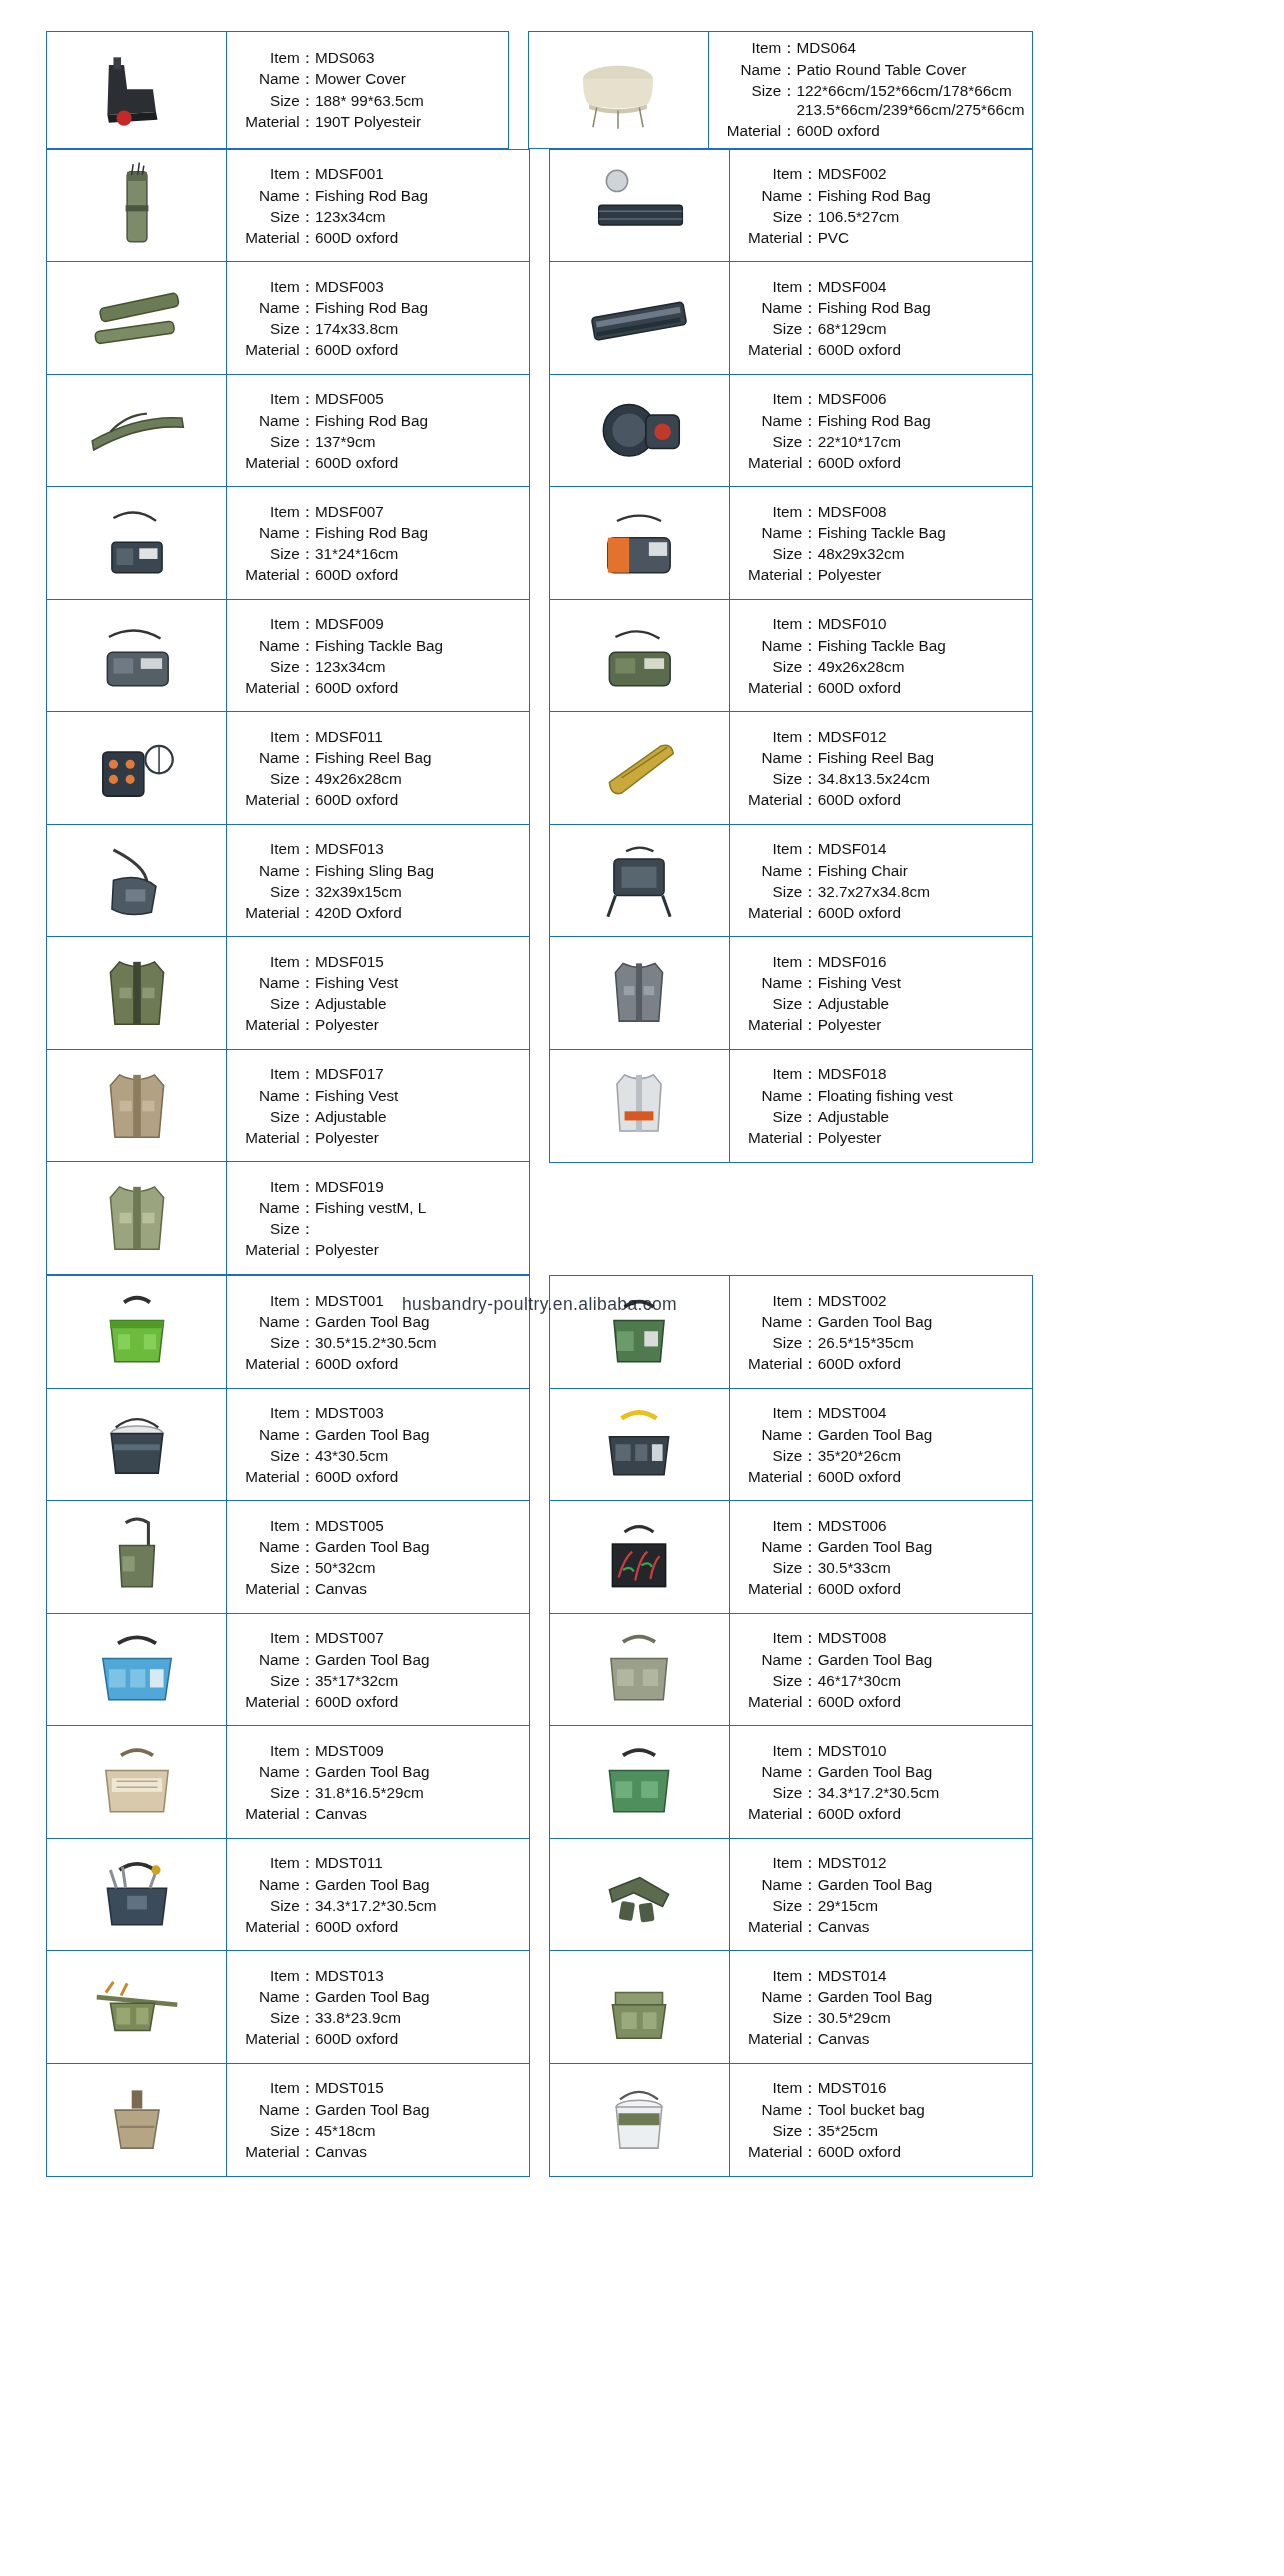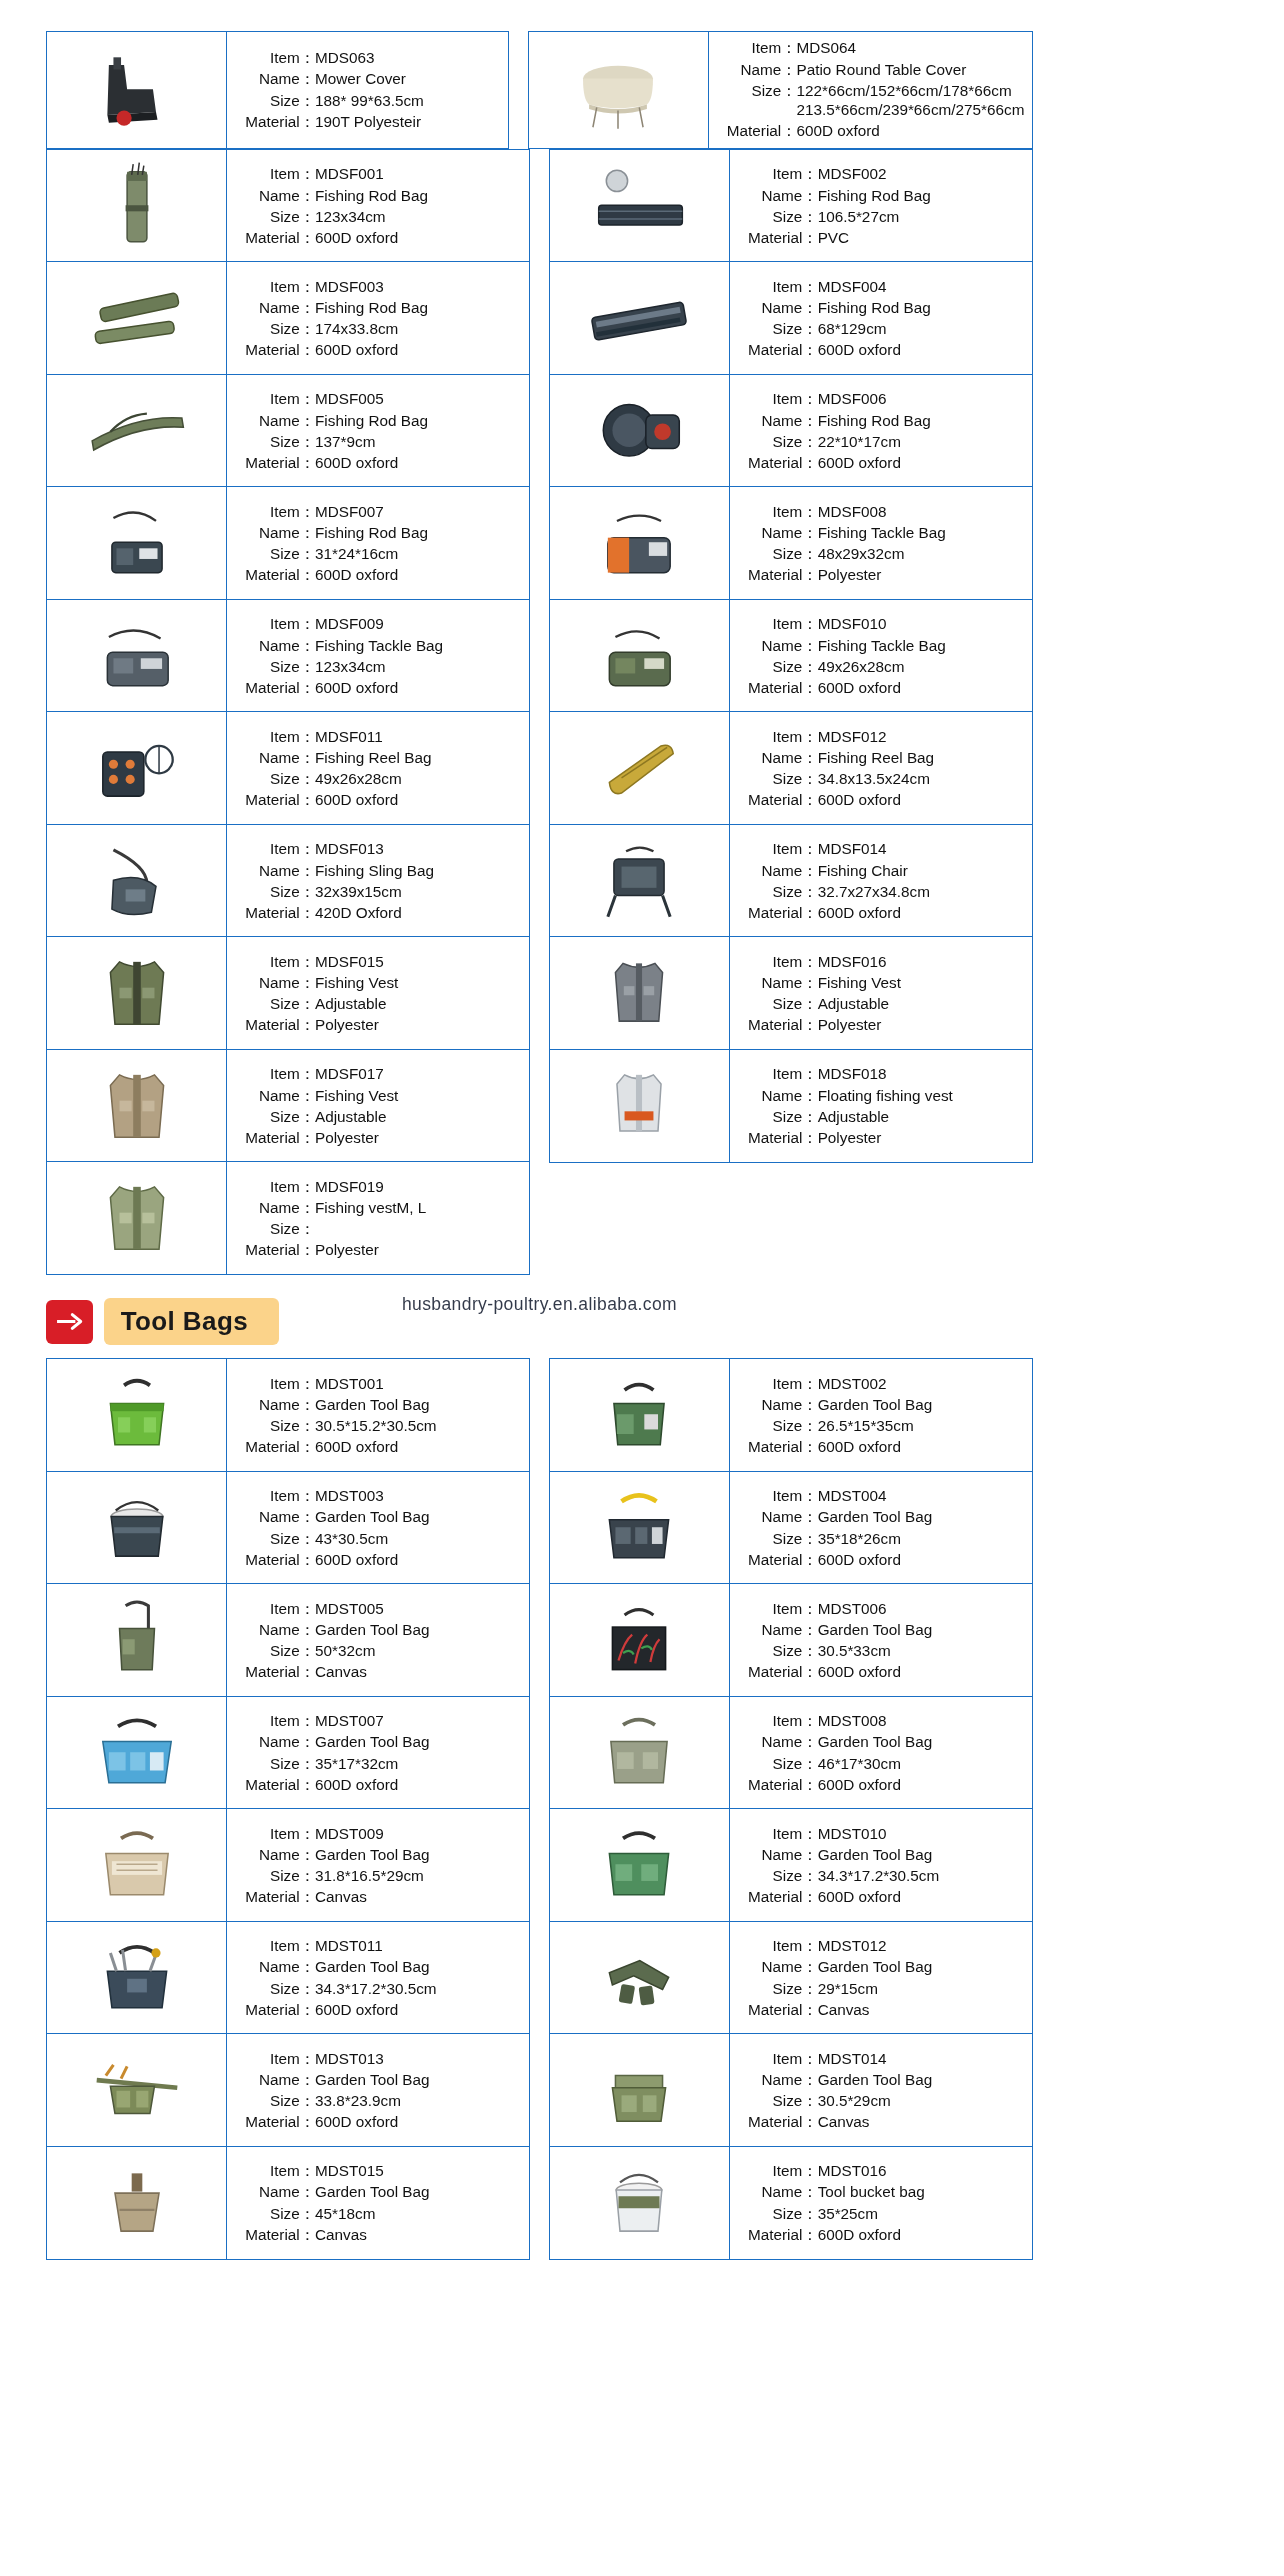--- a/index.html
+++ b/index.html
@@ -880,29 +880,20 @@
     <td class="colon">：</td>
     <td class="val">Polyester</td>
   </tr>
       </tbody>
               </table>
     </div>
   </div>
         </div>
   </div>
       <div class="section">
-    <div class="section-head">
-      <div class="arrow-badge">
-        <svg width="30.5" height="23" viewBox="0 0 40 30">
-              <path d="M4 15 H28" stroke="#fff" stroke-width="4" fill="none"></path>
-              <path d="M24 6 L35 15 L24 24" stroke="#fff" stroke-width="4" fill="none" stroke-linejoin="round" stroke-linecap="round"></path>
-            </svg>
-      </div>
-      <div class="section-title">Tool Bags</div>
-    </div>
     <div class="grid">
           <div class="card first-row">
     <div class="card-img">
               <svg class="thumb" viewBox="0 0 150 126">
                 <path d="M58 24 q17 -12 34 0" stroke="#2f2f2f" stroke-width="5" fill="none"></path>
                 <path d="M40 48 h70 l-6 54 h-58 z" fill="#6cbb3c" stroke="#3f7522" stroke-width="2"></path>
                 <rect x="40" y="48" width="70" height="10" fill="#4f9a28"></rect>
                 <rect x="50" y="66" width="16" height="20" fill="#86cf59"></rect>
                 <rect x="84" y="66" width="16" height="20" fill="#86cf59"></rect>
               </svg>
@@ -1025,21 +1016,21 @@
     <td class="val">MDST004</td>
   </tr>
         <tr>
     <td class="lab">Name</td>
     <td class="colon">：</td>
     <td class="val">Garden Tool Bag</td>
   </tr>
         <tr>
     <td class="lab">Size</td>
     <td class="colon">：</td>
-    <td class="val">35*18*26cm</td>
+    <td class="val">35*20*26cm</td>
   </tr>
         <tr>
     <td class="lab">Material</td>
     <td class="colon">：</td>
     <td class="val">600D oxford</td>
   </tr>
       </tbody>
               </table>
     </div>
   </div>

